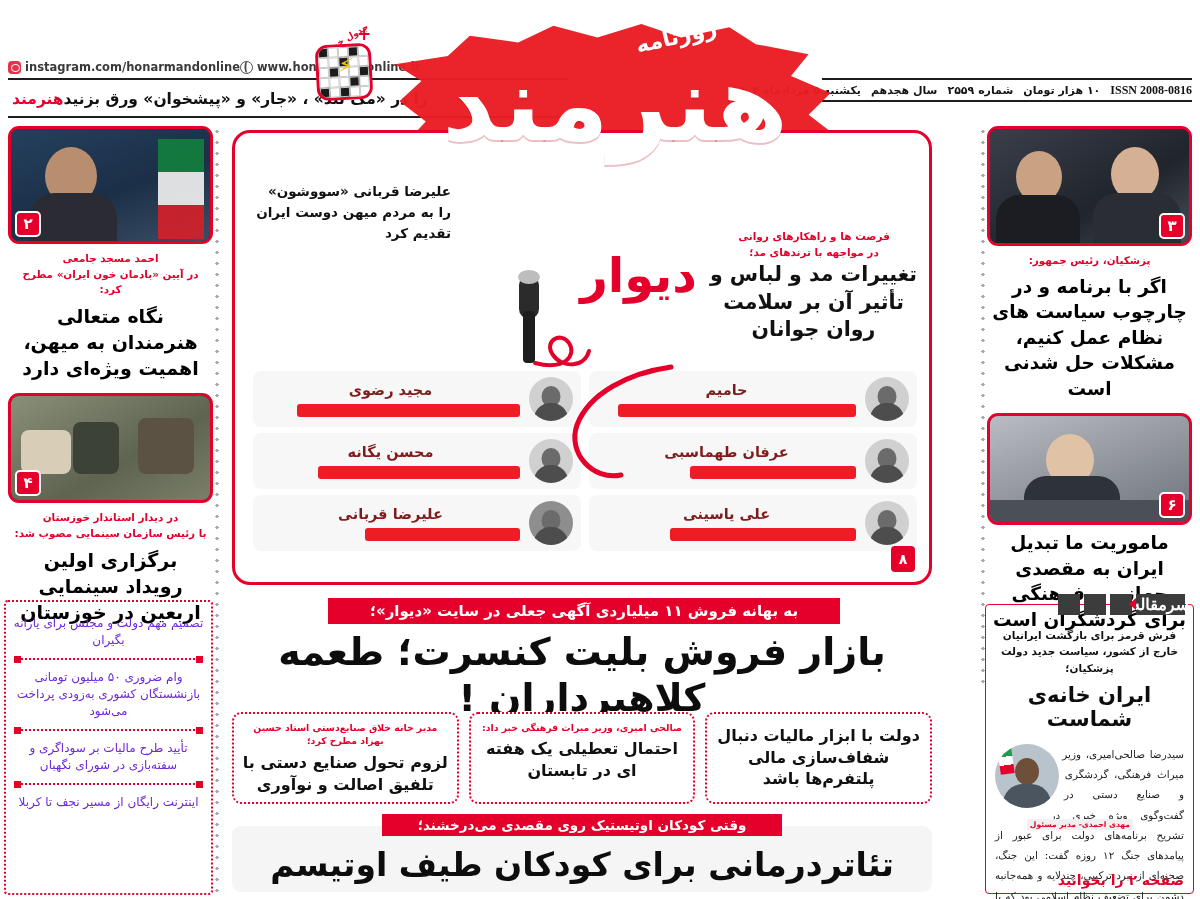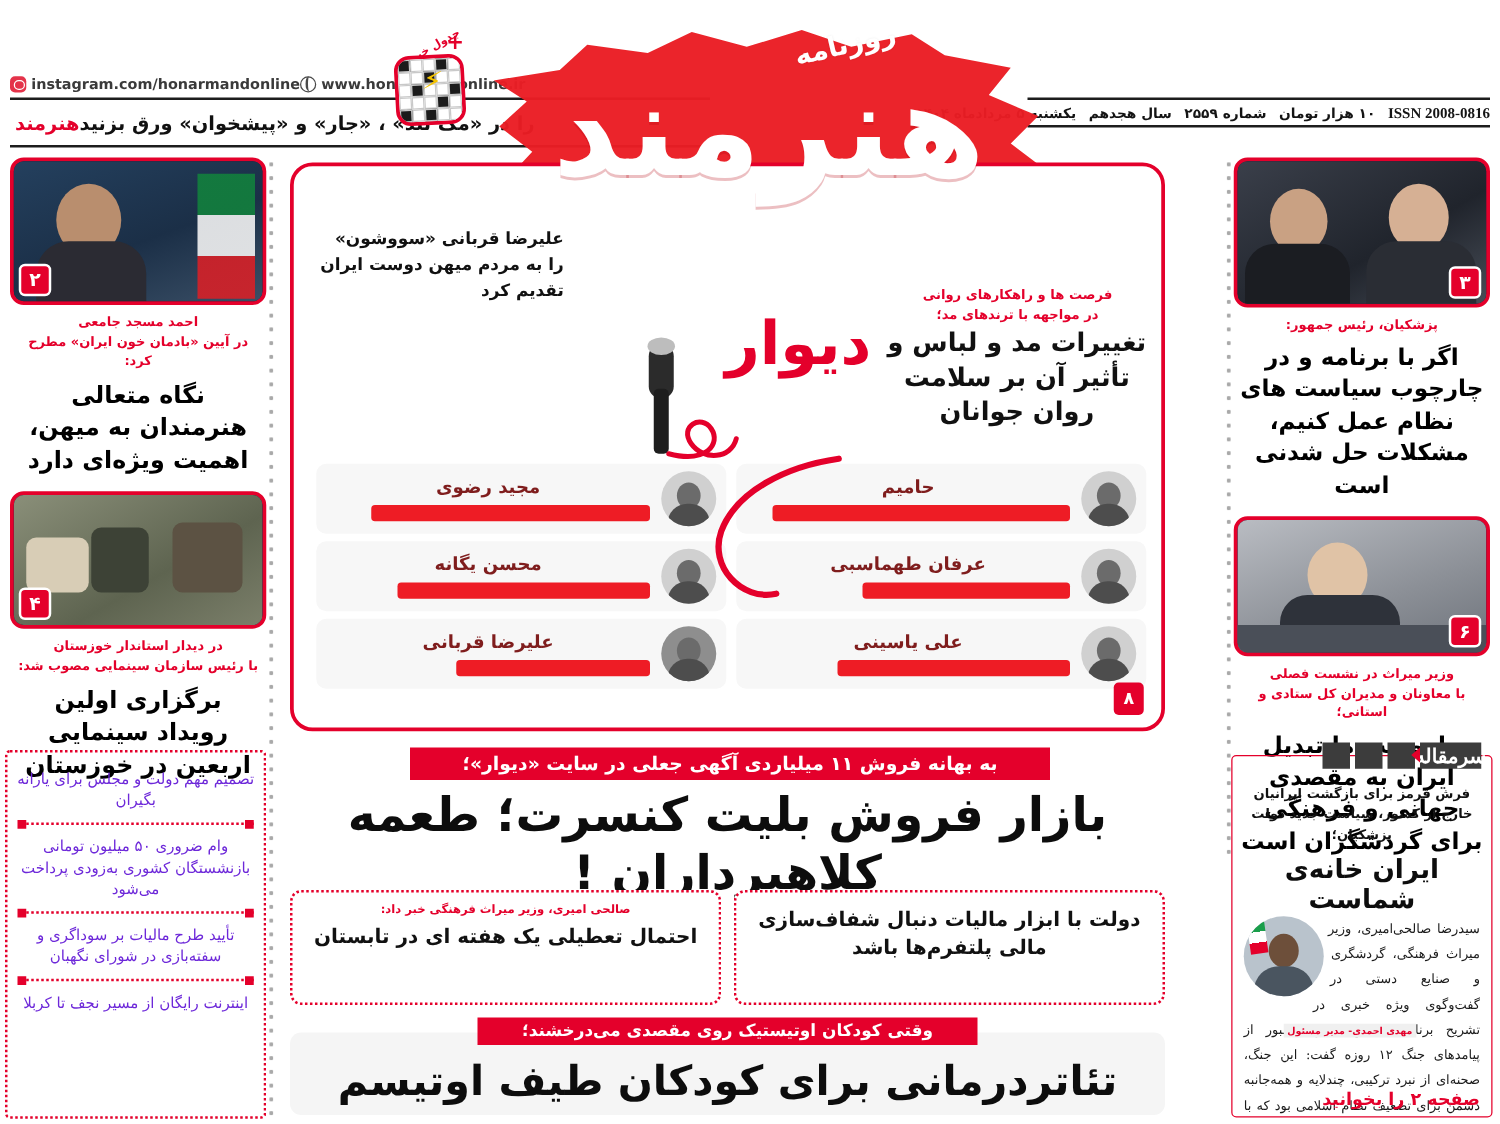--- a/index.html
+++ b/index.html
@@ -281,21 +281,21 @@
     display: flex; align-items: center; justify-content: center; position: relative; font-family: Liberation Serif, serif;
   }
   .ed-tab.label::before {
     content: ""; position: absolute; left: -7px; top: 4px;
     border-top: 6px solid transparent; border-bottom: 6px solid transparent;
     border-right: 7px solid #e4002b;
   }
   .ed-kicker { color: #111; font-size: 10.5px; font-weight: bold; text-align: center; line-height: 1.55; }
   .ed-title {
     color: #0d0d0d; font-size: 21px; font-weight: bold; text-align: center;
-    margin: 7px 0 2px; letter-spacing: -0.9px;
+    margin: 7px 0 13px; letter-spacing: -0.9px;
   }
   .ed-body {
     font-family: "DejaVu Serif", "Liberation Serif", serif;
     font-size: 10.4px; line-height: 1.95; color: #1b1b1b; text-align: justify;
   }
   .ed-avatar {
     float: left; width: 64px; height: 64px; border-radius: 50%;
     background: #b9c3cc; margin: 0 7px 2px 0; position: relative; overflow: hidden;
     shape-outside: circle(50%);
   }
@@ -443,22 +443,20 @@
     <div class="kicker-sm" style="margin-top:7px;white-space:pre-line">پزشکیان، رئیس جمهور:</div>
     <div class="head-sm" style="font-size:18.5px;margin-top:5px">اگر با برنامه و در چارچوب سیاست های نظام عمل کنیم، مشکلات حل شدنی است</div>
 
     <div class="side-photo right-num" style="height:112px;margin-top:12px">
       <div style="position:absolute;inset:0;background:linear-gradient(160deg,#b9bcc2,#8b8f96 60%,#6e737b)"></div>
       <div style="position:absolute;left:56px;top:18px;width:48px;height:52px;border-radius:50%;background:#e0c3a6"></div>
       <div style="position:absolute;left:34px;bottom:0;width:96px;height:46px;border-radius:22px 22px 0 0;background:#2e323a"></div>
       <div style="position:absolute;left:0;bottom:0;width:205px;height:22px;background:#4a4f58"></div>
       <div class="pagenum">۶</div>
     </div>
-    <div class="kicker-sm" style="margin-top:7px;white-space:pre-line">وزیر میراث در نشست فصلی
-با معاونان و مدیران کل ستادی و استانی؛</div>
     <div class="head-sm" style="font-size:18.5px;margin-top:5px">ماموریت ما تبدیل ایران به مقصدی جهانی و فرهنگی برای گردشگران است</div>
   </div>
 
   <div class="center-box">
 
     <div class="feature-kicker-l" style="white-space:pre-line">فرصت ها و راهکارهای روانی
 در مواجهه با ترندهای مد؛</div>
     <div class="feature-head-l">تغییرات مد و لباس و تأثیر آن بر سلامت روان جوانان</div>
 
     <div class="feature-kicker-r">علیرضا قربانی «سووشون» را به مردم میهن دوست ایران تقدیم کرد</div>
@@ -547,20 +545,24 @@
 
   <div class="three-up">
     <div class="tri-card">
       <div class="tri-kicker"></div>
       <div class="tri-head">دولت با ابزار مالیات دنبال شفاف‌سازی مالی پلتفرم‌ها باشد</div>
     </div>
     <div class="tri-card">
       <div class="tri-kicker">صالحی امیری، وزیر میراث فرهنگی خبر داد:</div>
       <div class="tri-head">احتمال تعطیلی یک هفته ای در تابستان</div>
     </div>
+    <div class="tri-card">
+      <div class="tri-kicker">مدیر خانه خلاق صنایع‌دستی استاد حسین بهزاد مطرح کرد؛</div>
+      <div class="tri-head">لزوم تحول صنایع دستی با تلفیق اصالت و نوآوری</div>
+    </div>
   </div>
 
   <div class="bottom-band"></div>
   <div class="bottom-kicker">وقتی کودکان اوتیستیک روی مقصدی می‌درخشند؛</div>
   <div class="bottom-head">تئاتردرمانی برای کودکان طیف اوتیسم</div>
 
   <div class="editorial">
     <div class="ed-tabs">
       <div class="ed-tab label">سرمقاله</div>
       <div class="ed-tab"></div>

